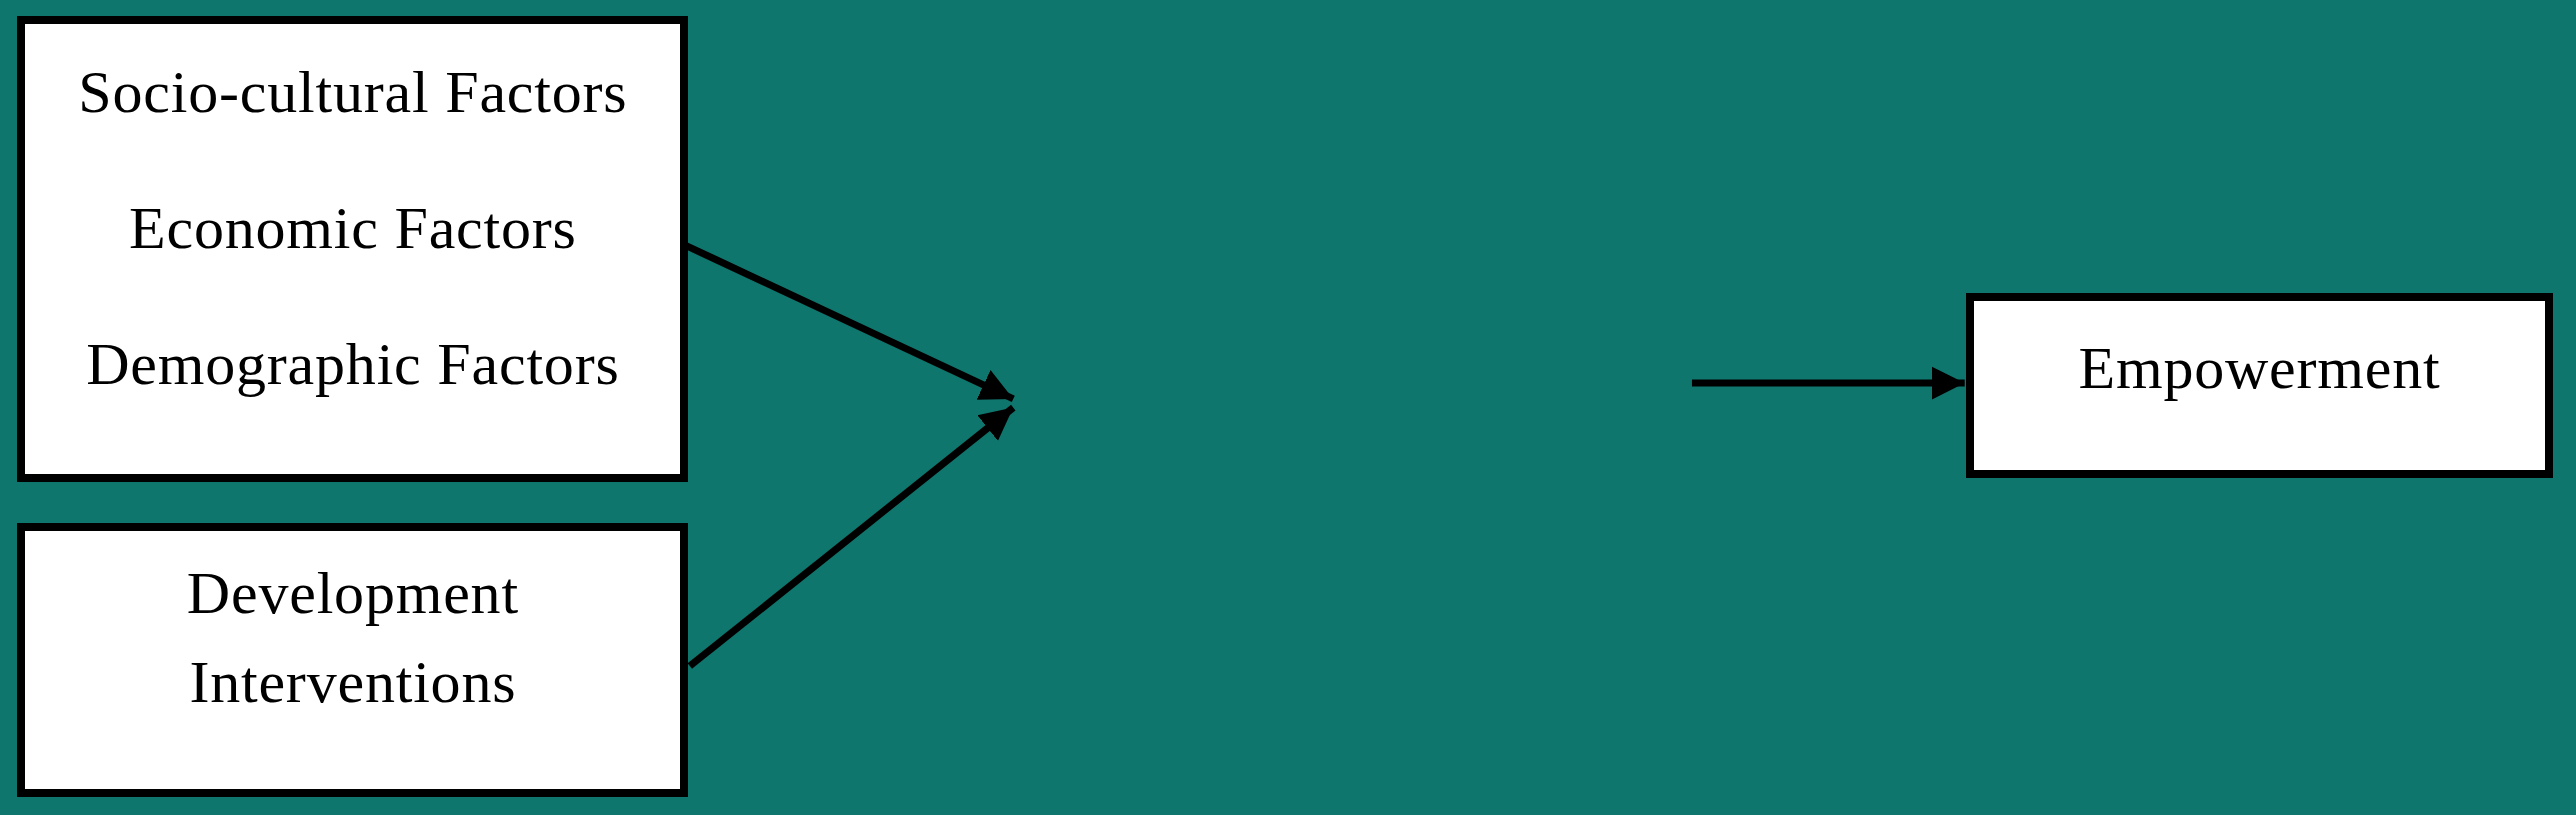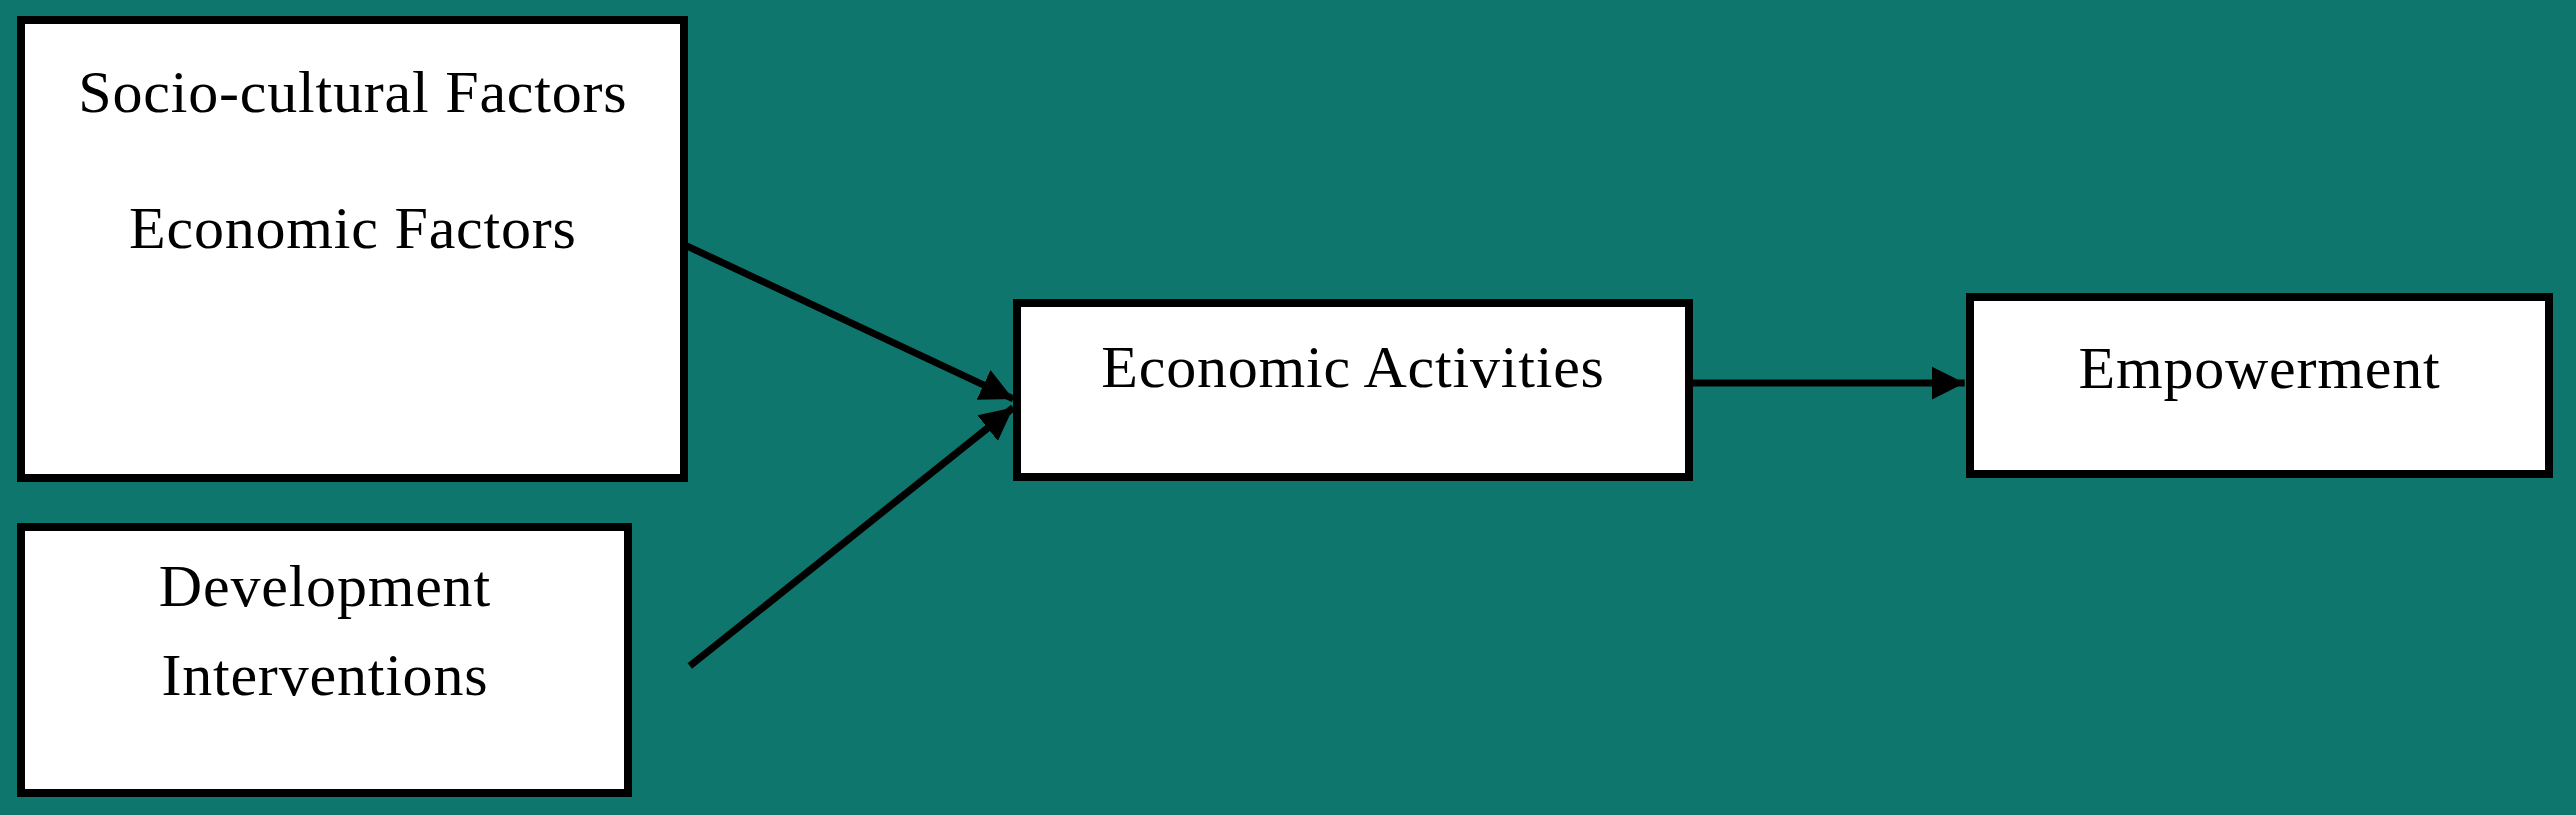--- a/index.html
+++ b/index.html
@@ -33,23 +33,23 @@
   .node .line { display: block; }
 
   .node-factors {
     left: 17.4px; top: 16px;
     width: 671px; height: 466px;
     line-height: 136px;
     padding-top: 0px;
   }
   .node-interventions {
     left: 17.4px; top: 523px;
-    width: 615px; height: 274px;
+    width: 671px; height: 274px;
     line-height: 89px;
-    padding-top: 11px;
+    padding-top: 18px;
   }
   .node-activities {
     left: 1013px; top: 299px;
     width: 680px; height: 182px;
     line-height: 76px;
     padding-top: 22px;
   }
   .node-empowerment {
     left: 1966px; top: 293px;
     width: 587px; height: 185px;
@@ -65,30 +65,28 @@
   }
 </style>
 </head>
 <body>
 
 <div class="canvas">
 
   <div class="node node-factors">
     <span class="line">Socio-cultural Factors</span>
     <span class="line">Economic Factors</span>
+    <span class="line">Demographic Factors</span>
   </div>
 
   <div class="node node-interventions">
     <span class="line">Development</span>
     <span class="line">Interventions</span>
   </div>
 
-  <div class="node node-activities">
-    <span class="line">Economic Activities</span>
-  </div>
 
   <div class="node node-empowerment">
     <span class="line">Empowerment</span>
   </div>
 
   <svg class="arrows" viewBox="0 0 3249 1029" xmlns="http://www.w3.org/2000/svg">
     <defs>
       <marker id="arrowhead" viewBox="0 0 10 10" refX="10" refY="5" markerWidth="4.6" markerHeight="5.2" orient="auto" markerUnits="strokeWidth">
         <path d="M 0 0 L 10 5 L 0 10 z" fill="#000000"></path>
       </marker>

